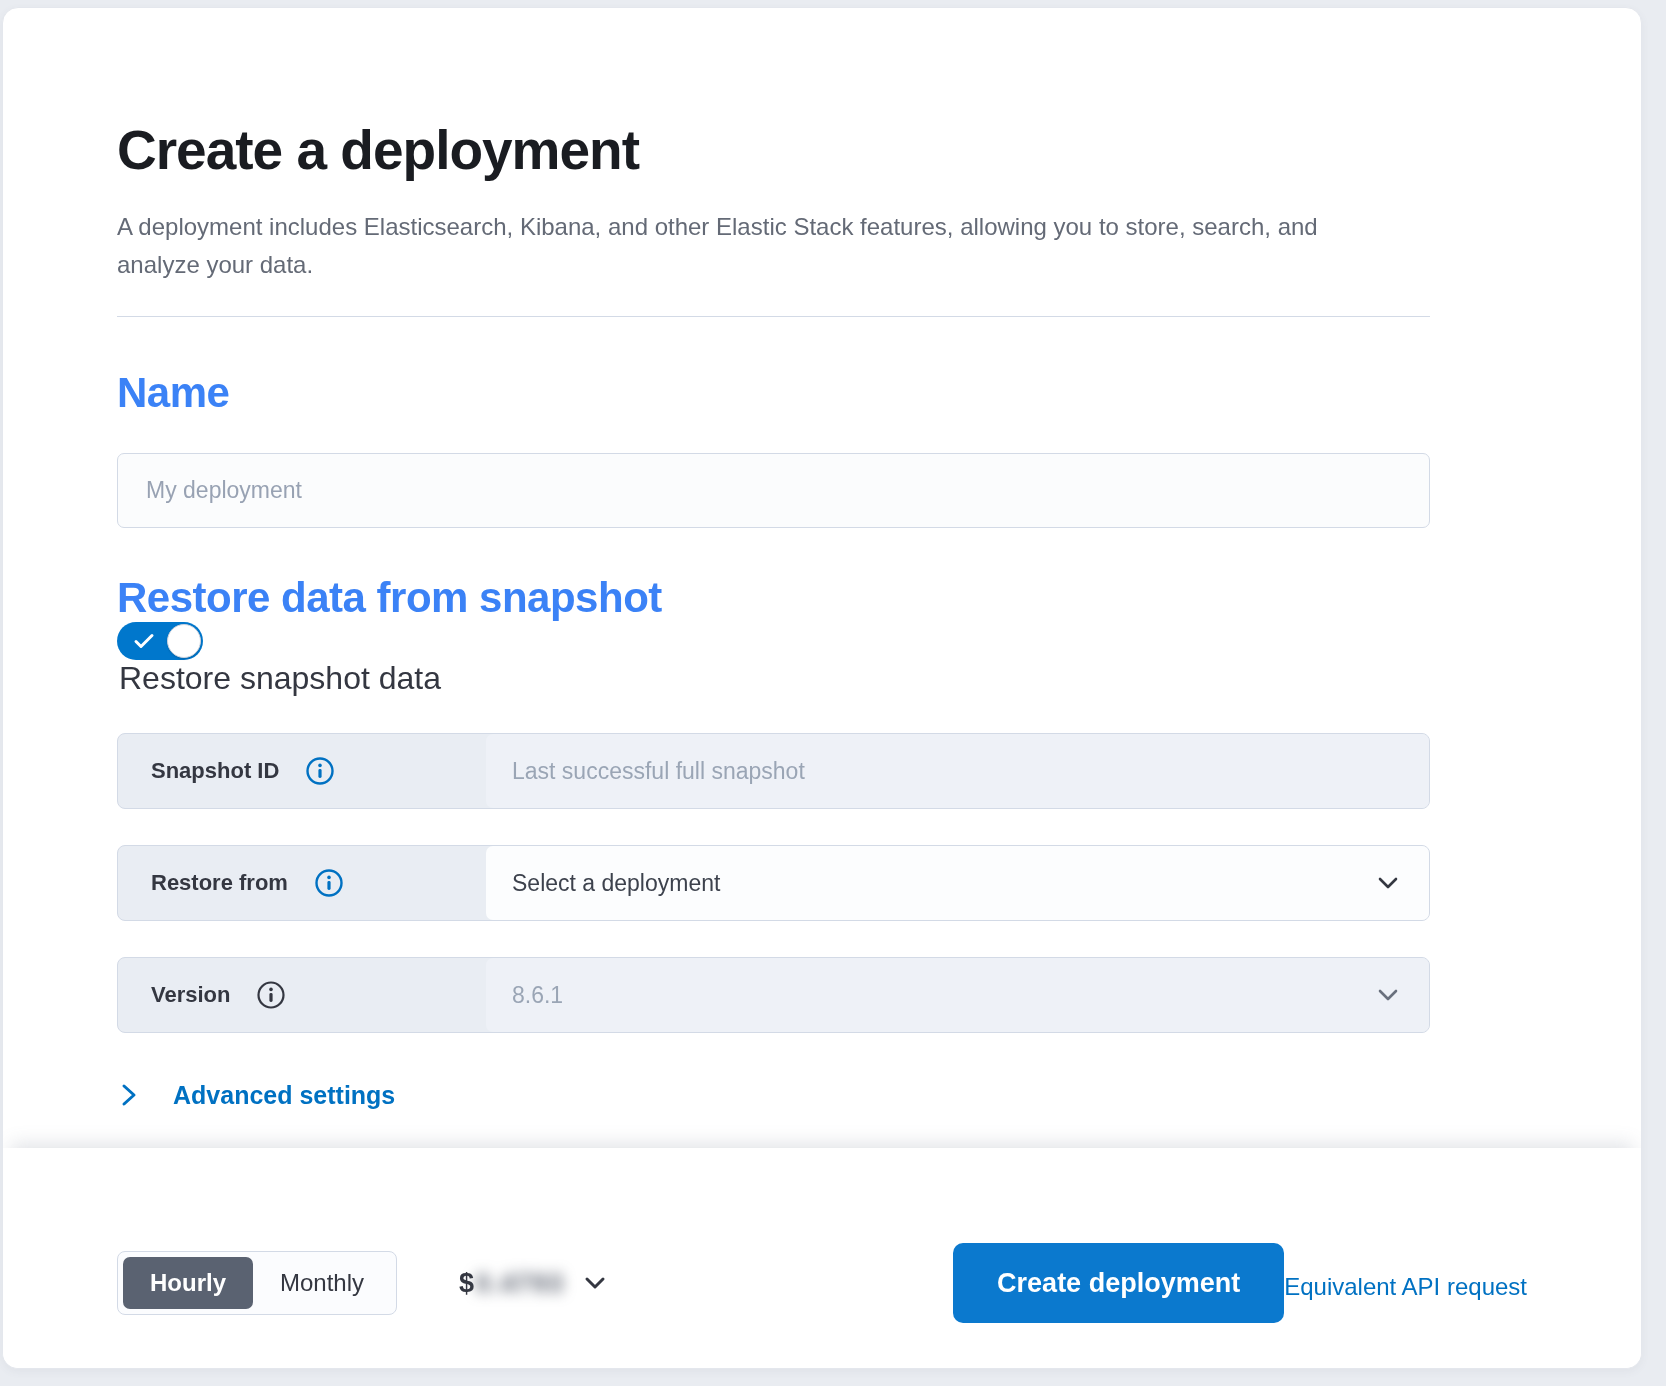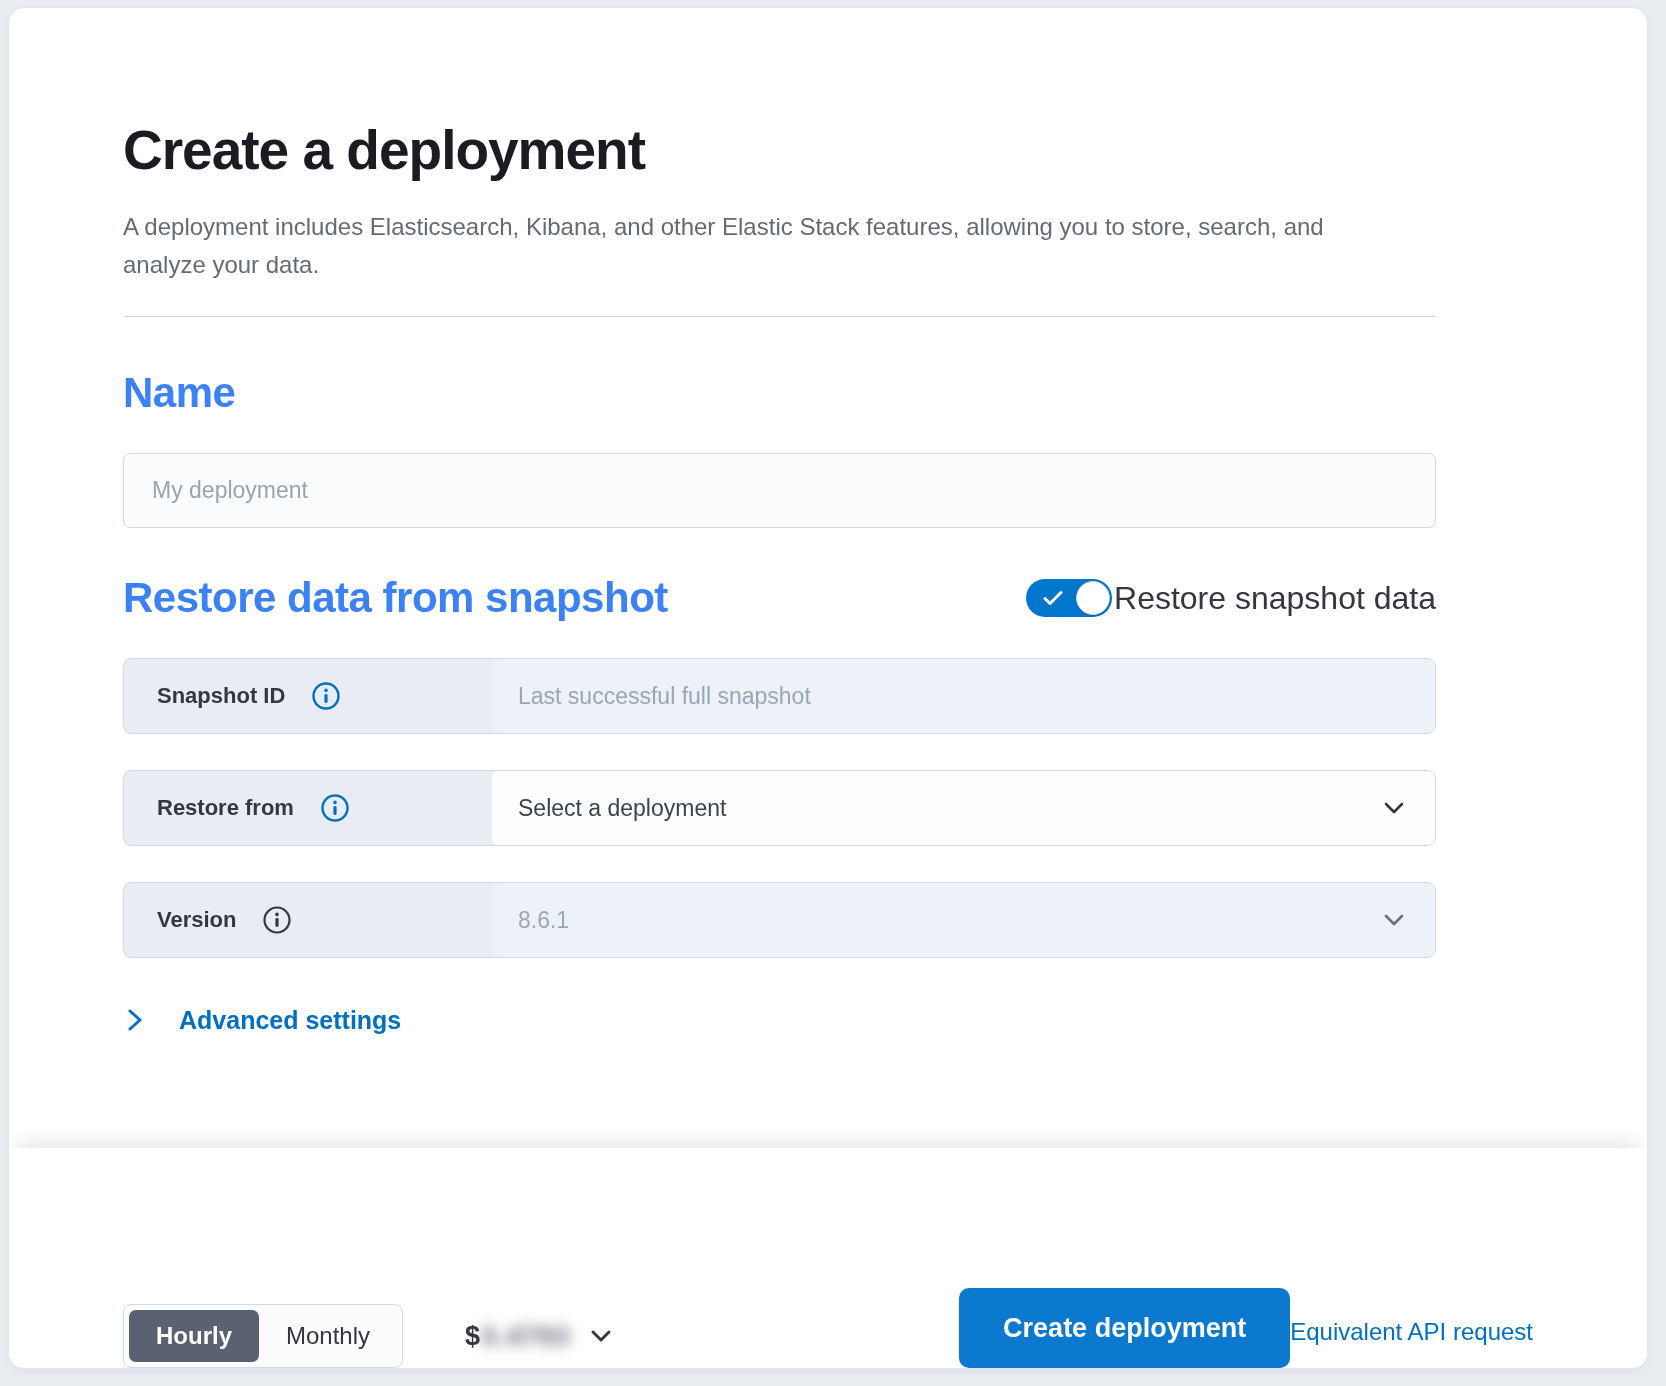--- a/index.html
+++ b/index.html
@@ -5,21 +5,21 @@
   * { margin:0; padding:0; box-sizing:border-box; }
   html,body { width:1666px; height:1386px; }
   body {
     background:#e9ecf1;
     font-family:"Liberation Sans", sans-serif;
     color:#343741;
     position:relative;
     overflow:hidden;
   }
   .card {
-    position:absolute; left:8px; top:7px; width:1640px; height:1362px;
+    position:absolute; left:2px; top:7px; width:1640px; height:1362px;
     background:#ffffff; border-radius:16px;
     border:1px solid #e4e7ed;
     box-shadow:0 3px 8px rgba(80,90,110,0.06);
     display:flex; flex-direction:column; overflow:hidden;
   }
   .main { flex:1 1 auto; padding:0 114px; }
   .page-title {
     margin-top:110px;
     font-size:55px; font-weight:700; letter-spacing:-1px; color:#1a1c21;
   }
@@ -35,21 +35,21 @@
   .text-input {
     margin-top:36px; width:1313px; height:75px;
     border:1px solid #d3dae6; border-radius:7px; background:#fbfcfd;
     padding:0 28px; font-size:23px; color:#343741;
     font-family:"Liberation Sans", sans-serif; outline:none;
   }
   .text-input::placeholder { color:#98a2b3; }
 
   .snapshot-header {
     margin-top:46px; width:1313px;
-    display:flex; align-items:center;
+    display:flex; align-items:flex-start;flex-direction:column;
   }
   .snapshot-header .spacer { flex:1; }
   .toggle {
     width:86px; height:38px; border-radius:19px;
     background:var(--toggle-blue,#0077cc);
     position:relative; flex:0 0 auto; cursor:pointer;
   }
   .toggle .knob {
     position:absolute; top:2px; right:2px; width:34px; height:34px;
     background:#ffffff; border:1px solid #ccd3de; border-radius:50%;
@@ -83,21 +83,21 @@
 
   .advanced-link {
     margin-top:48px; display:inline-flex; gap:32px;
     color:var(--link-blue,#0071c2); font-size:25px; font-weight:700; cursor:pointer;
   }
 
   .footer {
     flex:0 0 220px; background:#ffffff;
     box-shadow:0 -12px 18px -8px rgba(99,110,130,0.20);
     padding:50px 114px 0 114px;
-    display:flex; align-items:flex-end;
+    display:flex; align-items:center;
     position:relative; z-index:2;
   }
   .segmented {
     display:flex; align-items:center; padding:5px;
     border:1px solid #d3dae6; border-radius:8px; background:#fbfcfe;
     height:64px;
   }
   .segment {
     height:52px; display:flex; align-items:center; padding:0 27px;
     font-size:24px; border-radius:7px; cursor:pointer; border:none;

